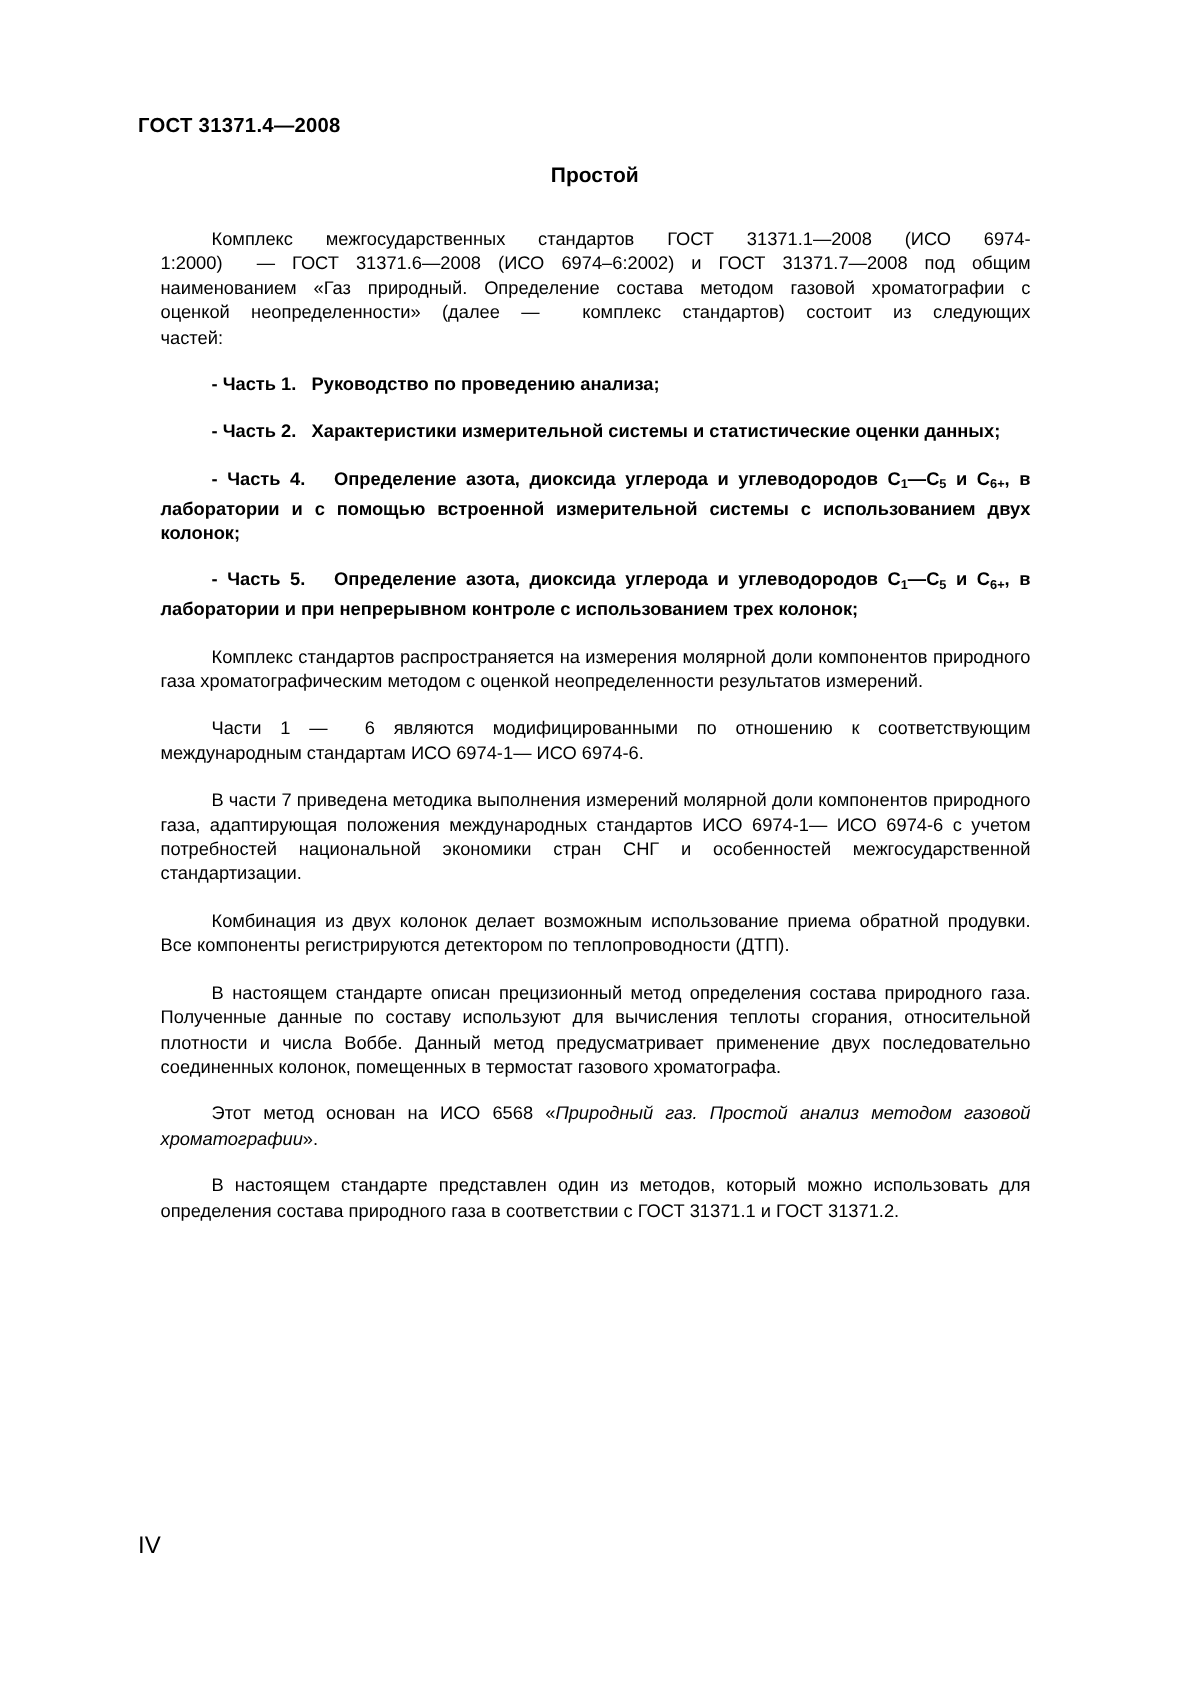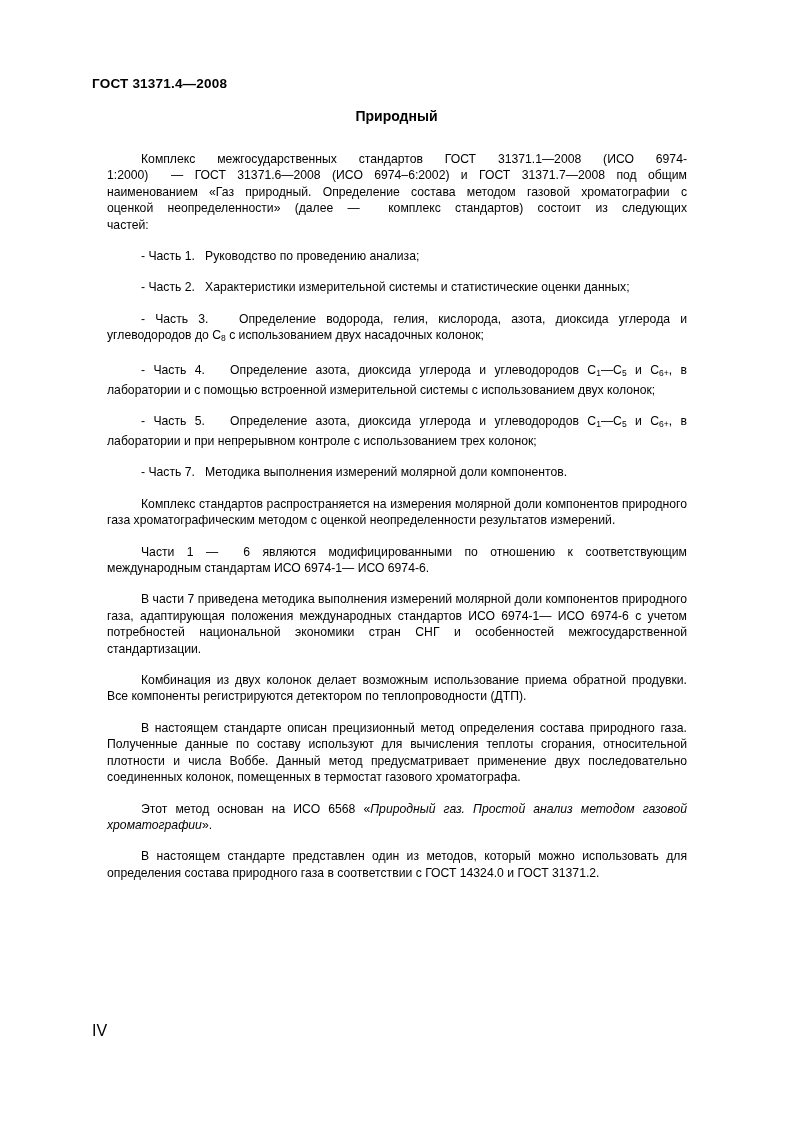--- a/index.html
+++ b/index.html
@@ -46,20 +46,21 @@
     font-size: 12.2px;
     line-height: 16.4px;
     text-align: justify;
   }
   .body-text p {
     margin: 15px;
     text-indent: 34px;
   }
   .body-text p.part {
     text-indent: 34px;
+    font-weight: bold;
   }
   sub {
     font-size: 8.5px;
     vertical-align: -0.28em;
   }
   .ital {
     font-style: italic;
   }
   .pagenum {
     position: absolute;
@@ -69,50 +70,48 @@
   }
   .w1 { word-spacing: 5.5px; }
 </style>
 </head>
 <body>
 
 <div class="page">
 
   <div class="header">ГОСТ 31371.4—2008</div>
 
-  <div class="title">Природный</div>
+  <div class="title">Простой</div>
 
   <div class="body-text">
 
     <p class="w1">Комплекс&nbsp; межгосударственных&nbsp; стандартов&nbsp; ГОСТ&nbsp; 31371.1—2008&nbsp; (ИСО&nbsp; 6974-1:2000)&nbsp; — ГОСТ 31371.6—2008 (ИСО 6974–6:2002) и ГОСТ 31371.7—2008 под общим наименованием «Газ природный. Определение состава методом газовой хроматографии с оценкой неопределенности» (далее —&nbsp; комплекс стандартов) состоит из следующих частей:</p>
 
     <p class="part">- Часть 1.&nbsp;&nbsp; Руководство по проведению анализа;</p>
 
     <p class="part">- Часть 2.&nbsp;&nbsp; Характеристики измерительной системы и статистические оценки данных;</p>
 
-    <p class="part">- Часть 3.&nbsp;&nbsp; Определение водорода, гелия, кислорода, азота, диоксида углерода и углеводородов до C<sub>8</sub> с использованием двух насадочных колонок;</p>
 
     <p class="part">- Часть 4.&nbsp;&nbsp; Определение азота, диоксида углерода и углеводородов C<sub>1</sub>—C<sub>5</sub> и C<sub>6+</sub>, в лаборатории и с помощью встроенной измерительной системы с использованием двух колонок;</p>
 
     <p class="part">- Часть 5.&nbsp;&nbsp; Определение азота, диоксида углерода и углеводородов C<sub>1</sub>—C<sub>5</sub> и C<sub>6+</sub>, в лаборатории и при непрерывном контроле с использованием трех колонок;</p>
 
 
-    <p class="part">- Часть 7.&nbsp;&nbsp; Методика выполнения измерений молярной доли компонентов.</p>
 
     <p>Комплекс стандартов распространяется на измерения молярной доли компонентов природного газа хроматографическим методом с оценкой неопределенности результатов измерений.</p>
 
     <p>Части 1 —&nbsp; 6 являются модифицированными по отношению к соответствующим международным стандартам ИСО 6974-1— ИСО 6974-6.</p>
 
     <p>В части 7 приведена методика выполнения измерений молярной доли компонентов природного газа, адаптирующая положения международных стандартов ИСО 6974-1— ИСО 6974-6 с учетом потребностей национальной экономики стран СНГ и особенностей межгосударственной стандартизации.</p>
 
     <p>Комбинация из двух колонок делает возможным использование приема обратной продувки. Все компоненты регистрируются детектором по теплопроводности (ДТП).</p>
 
     <p>В настоящем стандарте описан прецизионный метод определения состава природного газа. Полученные данные по составу используют для вычисления теплоты сгорания, относительной плотности и числа Воббе. Данный метод предусматривает применение двух последовательно соединенных колонок, помещенных в термостат газового хроматографа.</p>
 
     <p>Этот метод основан на ИСО 6568 «<span class="ital">Природный газ. Простой анализ методом газовой хроматографии</span>».</p>
 
-    <p>В настоящем стандарте представлен один из методов, который можно использовать для определения состава природного газа в соответствии с ГОСТ 14324.0 и ГОСТ 31371.2.</p>
+    <p>В настоящем стандарте представлен один из методов, который можно использовать для определения состава природного газа в соответствии с ГОСТ 31371.1 и ГОСТ 31371.2.</p>
 
   </div>
 
   <div class="pagenum">IV</div>
 
 </div>
 
 </body></html>

